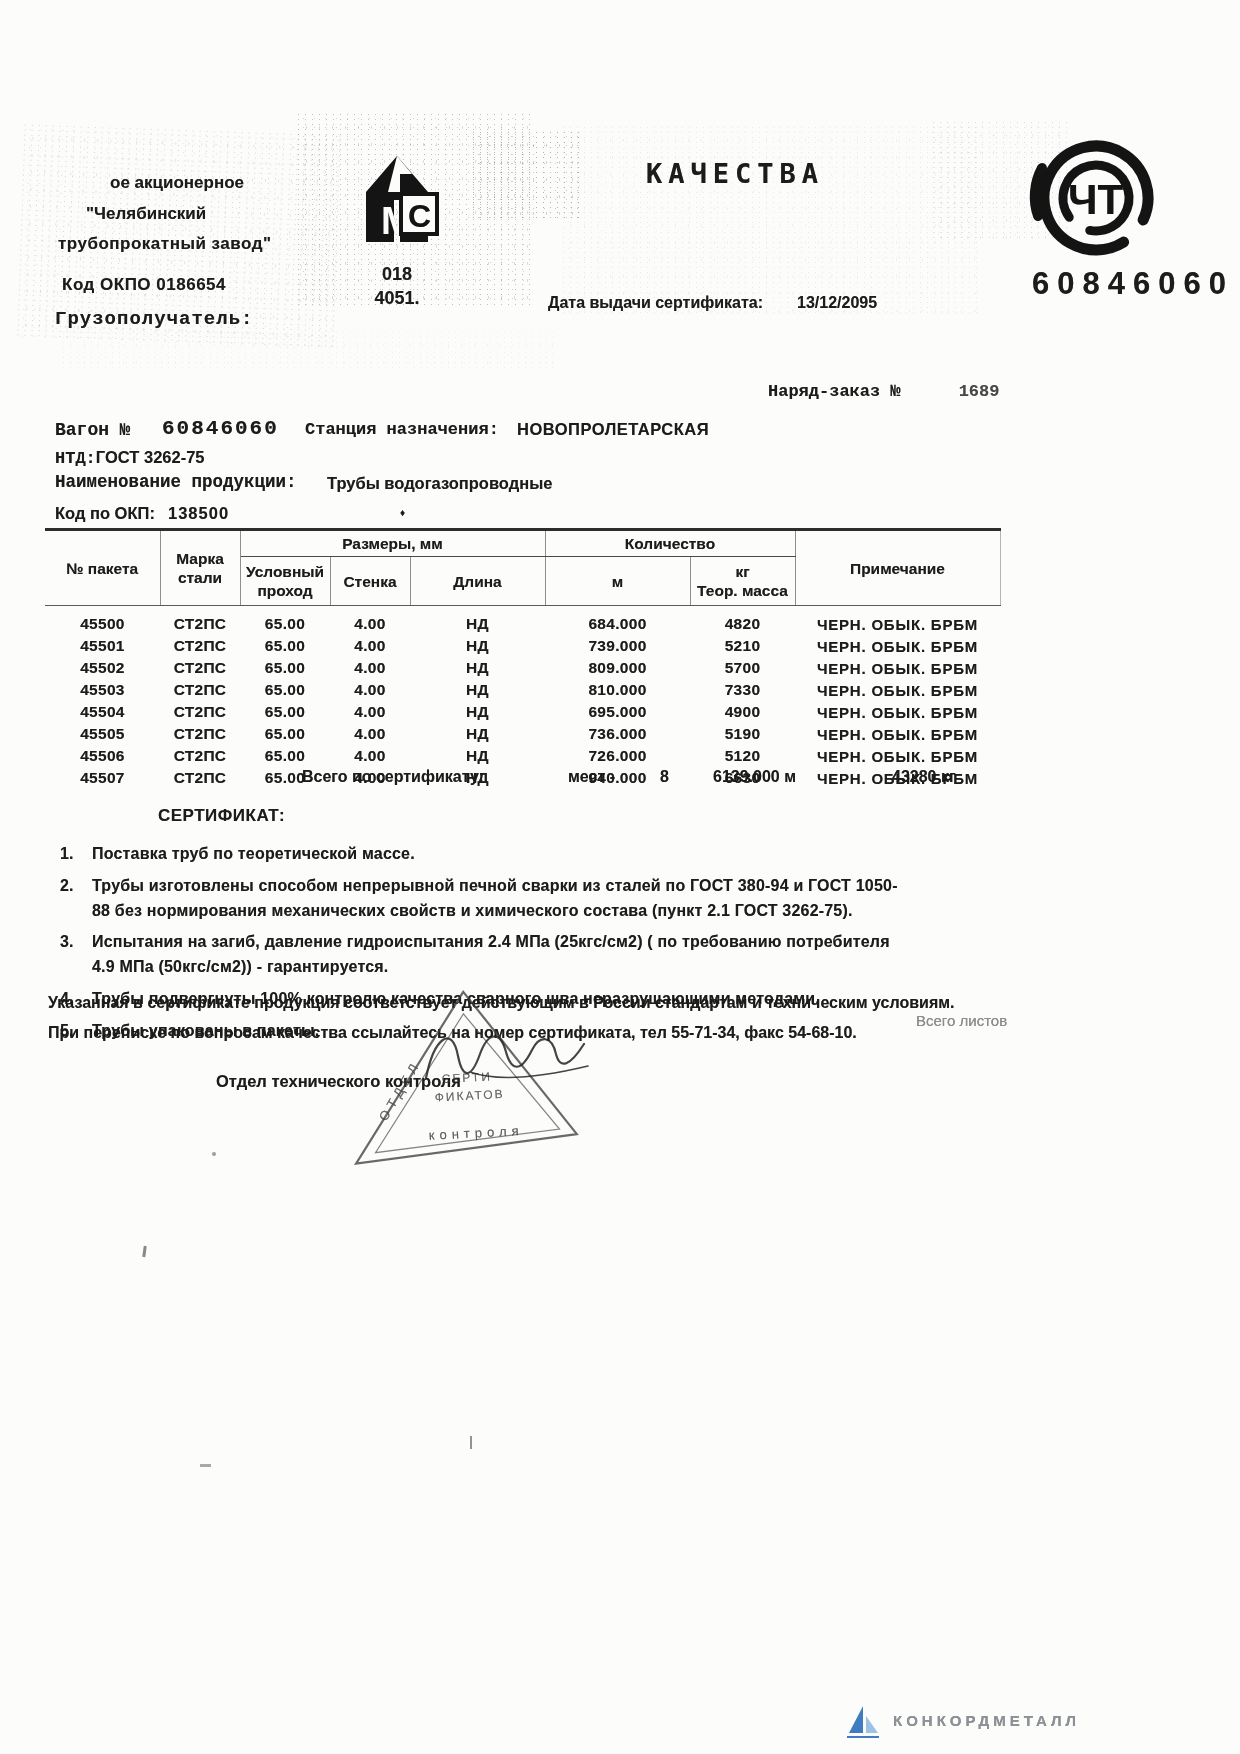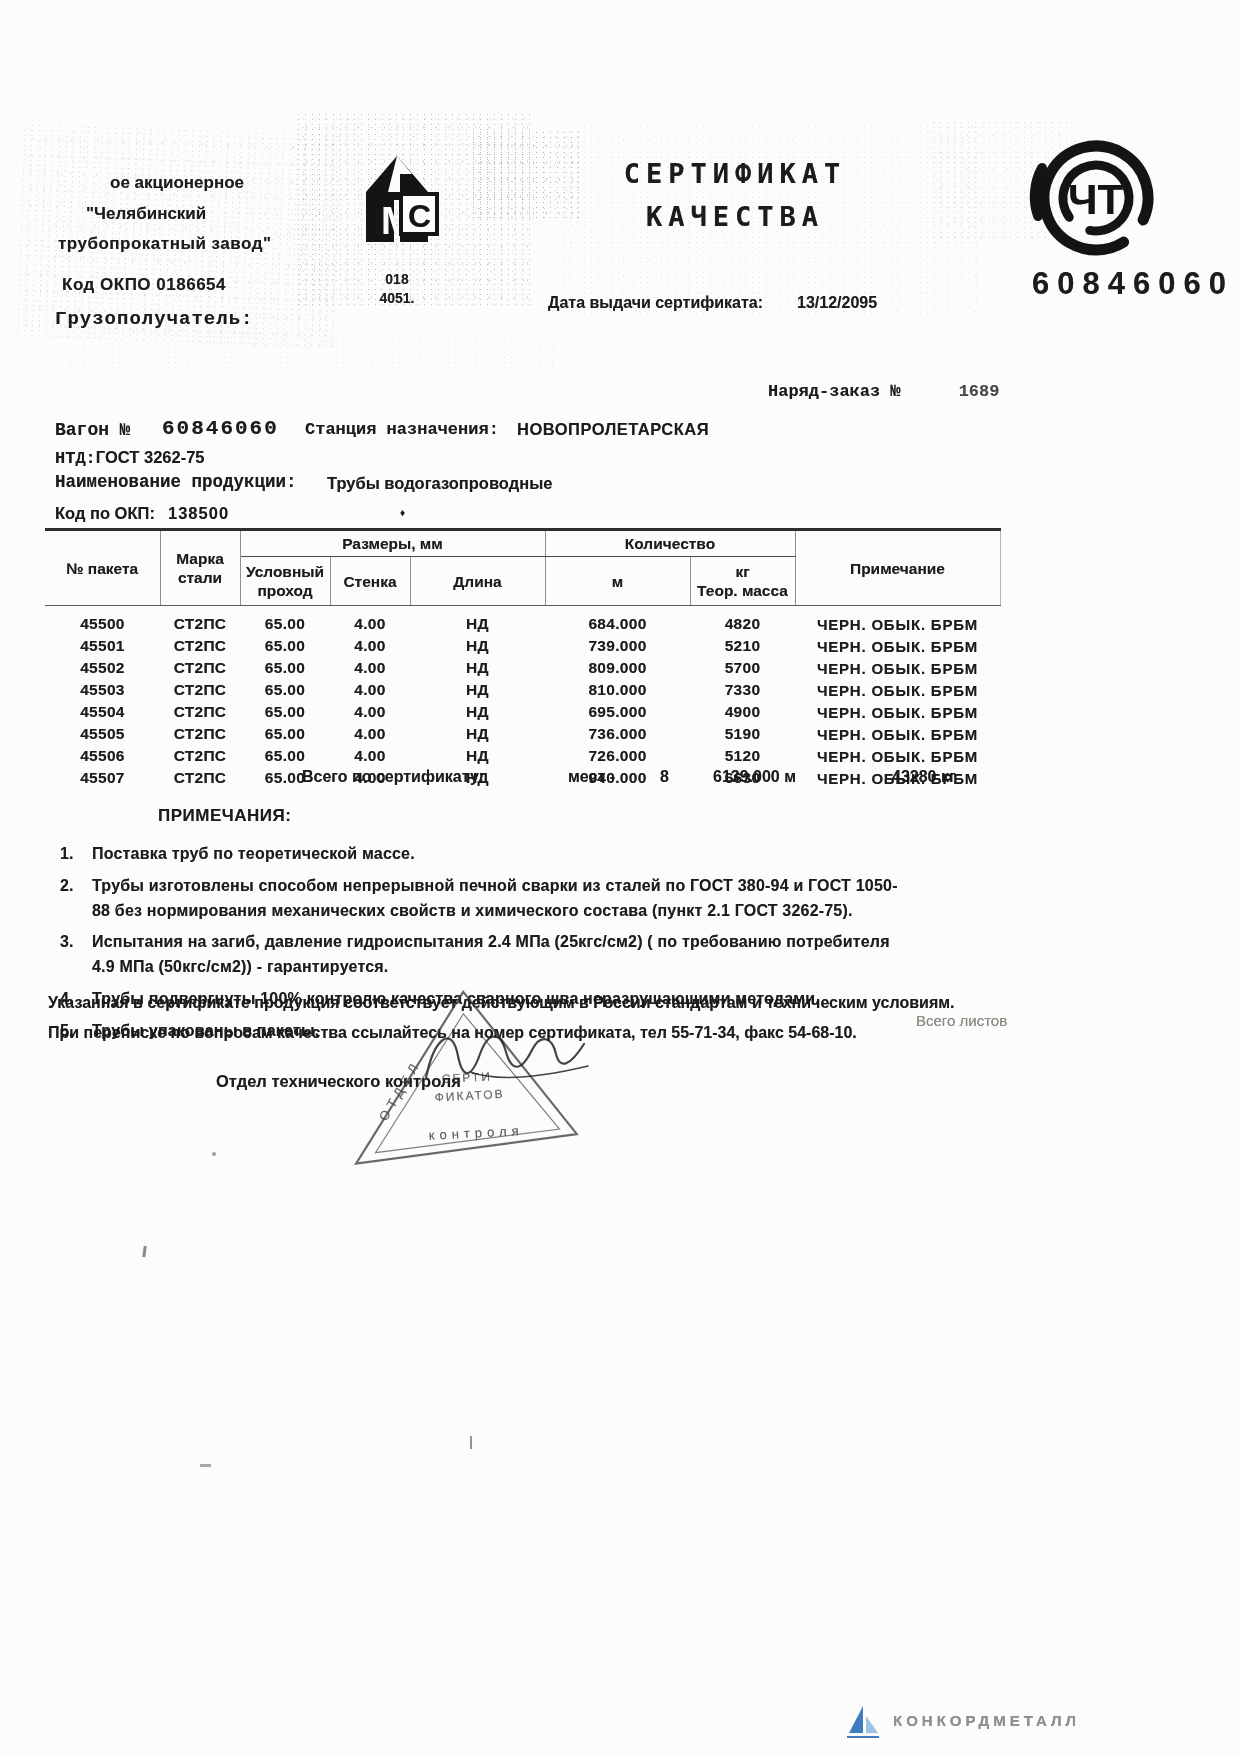--- a/index.html
+++ b/index.html
@@ -24,21 +24,21 @@
 
   
   .company{left:58px;top:168px;width:290px;font-size:17px;font-weight:700;line-height:1.8;}
   .company .l1{padding-left:52px;}
   .company .l2{padding-left:78px;}
   .company .l3{padding-left:28px;}
   .company .l4{padding-left:0px;letter-spacing:.5px;}
   .company .okpo{padding-left:4px;margin-top:10px;letter-spacing:.5px;}
 
   .ms-logo{left:332px;top:142px;width:130px;text-align:center;}
-  .ms-codes{font-size:14px;font-weight:700;line-height:1.35;margin-top:16px;}
+  .ms-codes{font-size:18px;font-weight:700;line-height:1.35;margin-top:8px;}
 
   .title-block{left:515px;top:152px;width:440px;text-align:center;}
   .cert-title{font-family:"DejaVu Sans Mono","Liberation Mono",monospace;
     font-weight:700;font-size:27px;letter-spacing:6px;line-height:1.6;}
   .cert-no{font-family:"DejaVu Sans Mono","Liberation Mono",monospace;
     font-weight:700;font-size:23px;letter-spacing:3px;margin-top:12px;}
   .date-line{left:548px;top:294px;font-size:16px;font-weight:700;}
   .date-line .val{margin-left:34px;}
 
   .chtpz{left:1008px;top:138px;}
@@ -137,21 +137,20 @@
       <rect x="63" y="52" width="36" height="40" fill="#fcfcfa" stroke="#141414" stroke-width="4"></rect>
       <text x="70" y="85" font-family="Liberation Sans,sans-serif" font-size="32" font-weight="bold" fill="#141414">С</text>
     </svg>
     <div class="ms-codes">
       <div>018</div>
       <div>4051.</div>
     </div>
   </div>
 
   <div class="abs title-block">
-    <div class="cert-title">СЕРТИФИКАТ</div>
     <div class="cert-title">КАЧЕСТВА</div>
   </div>
 
   <div class="abs date-line">
     <span>Дата выдачи сертификата:</span><span class="val">13/12/2095</span>
   </div>
 
   <div class="abs chtpz">
     <svg width="165" height="125" viewBox="0 0 165 125">
       <circle cx="88" cy="60" r="52" fill="none" stroke="#141414" stroke-width="11" stroke-dasharray="240 30" stroke-linecap="round" transform="rotate(120 88 60)"></circle>
@@ -297,21 +296,21 @@
 
   <div class="abs totals">
     <span class="t-label">Всего по сертификату:</span>
     <span class="t-places-label">мест -</span>
     <span class="t-places">8</span>
     <span class="t-meters">6139.000 м</span>
     <span class="t-mass">43280 кг</span>
   </div>
 
   <div class="abs notes">
-    <div class="notes-heading">ПРИМЕЧАНИЯ:</div>
+    <div class="notes-heading">СЕРТИФИКАТ:</div>
     <div>
         <div class="note-item">
         <span class="note-num">1.</span>
         <span class="note-text">Поставка труб по теоретической массе.</span>
       </div>
         <div class="note-item">
         <span class="note-num">2.</span>
         <span class="note-text">Трубы изготовлены способом непрерывной печной сварки из сталей по ГОСТ 380-94 и ГОСТ 1050-88 без нормирования механических свойств и химического состава (пункт 2.1 ГОСТ 3262-75).</span>
       </div>
         <div class="note-item">

